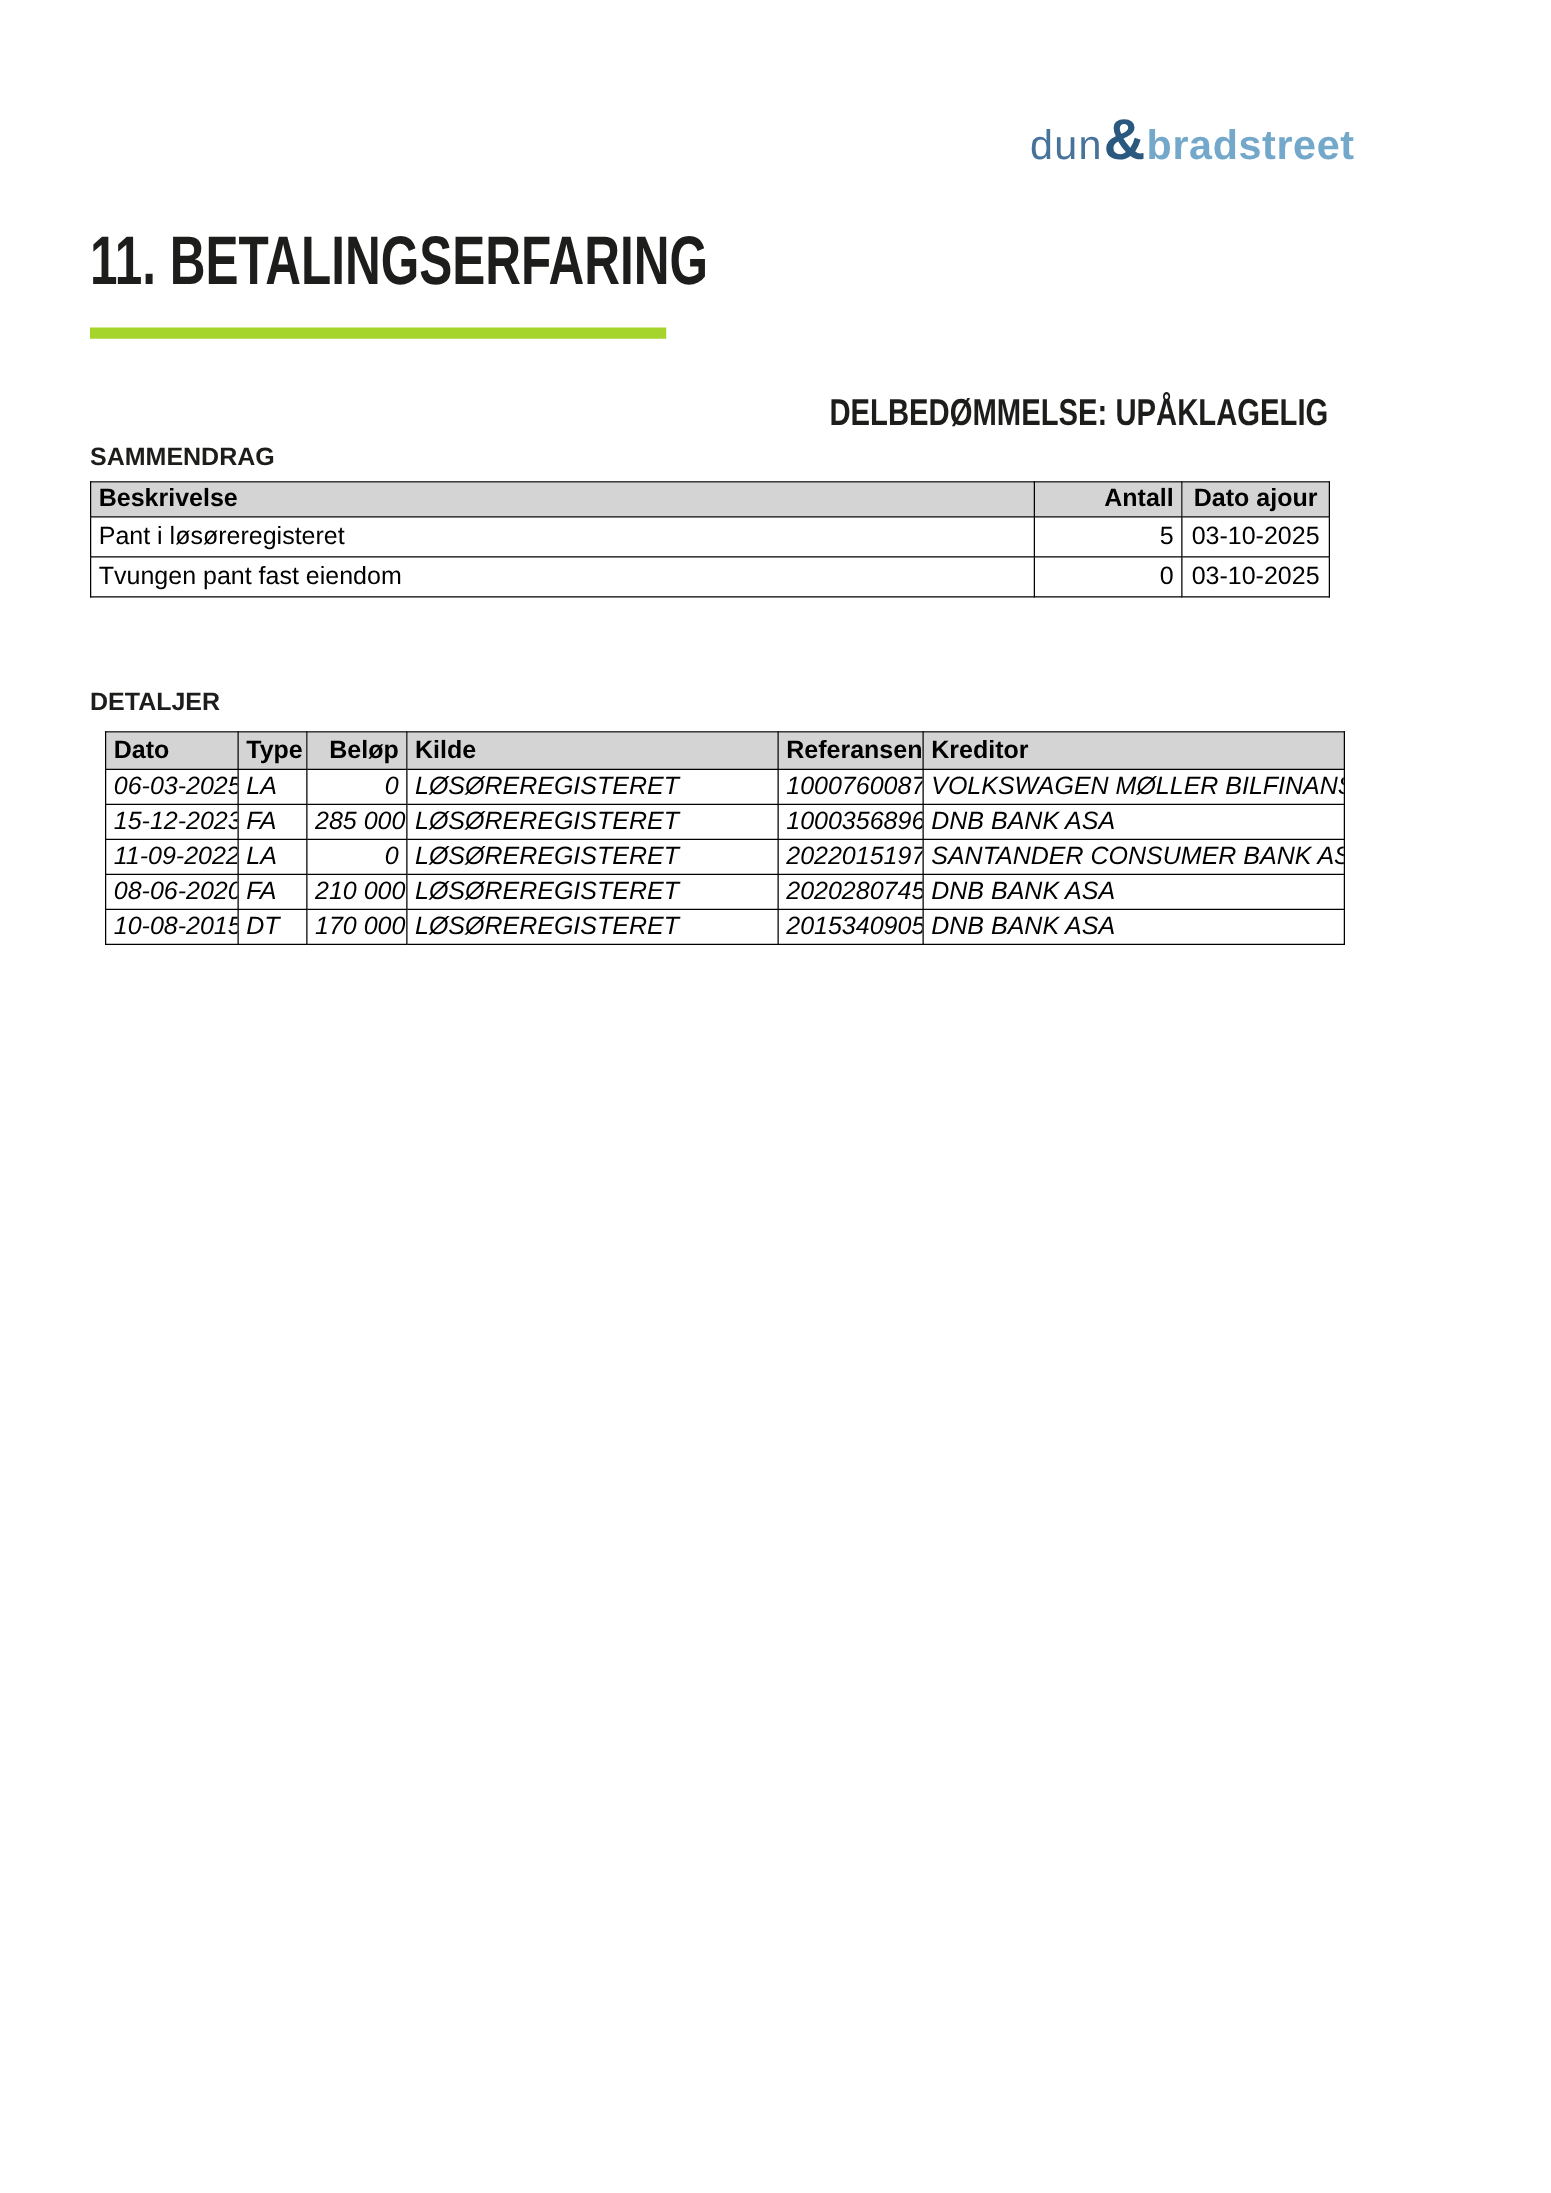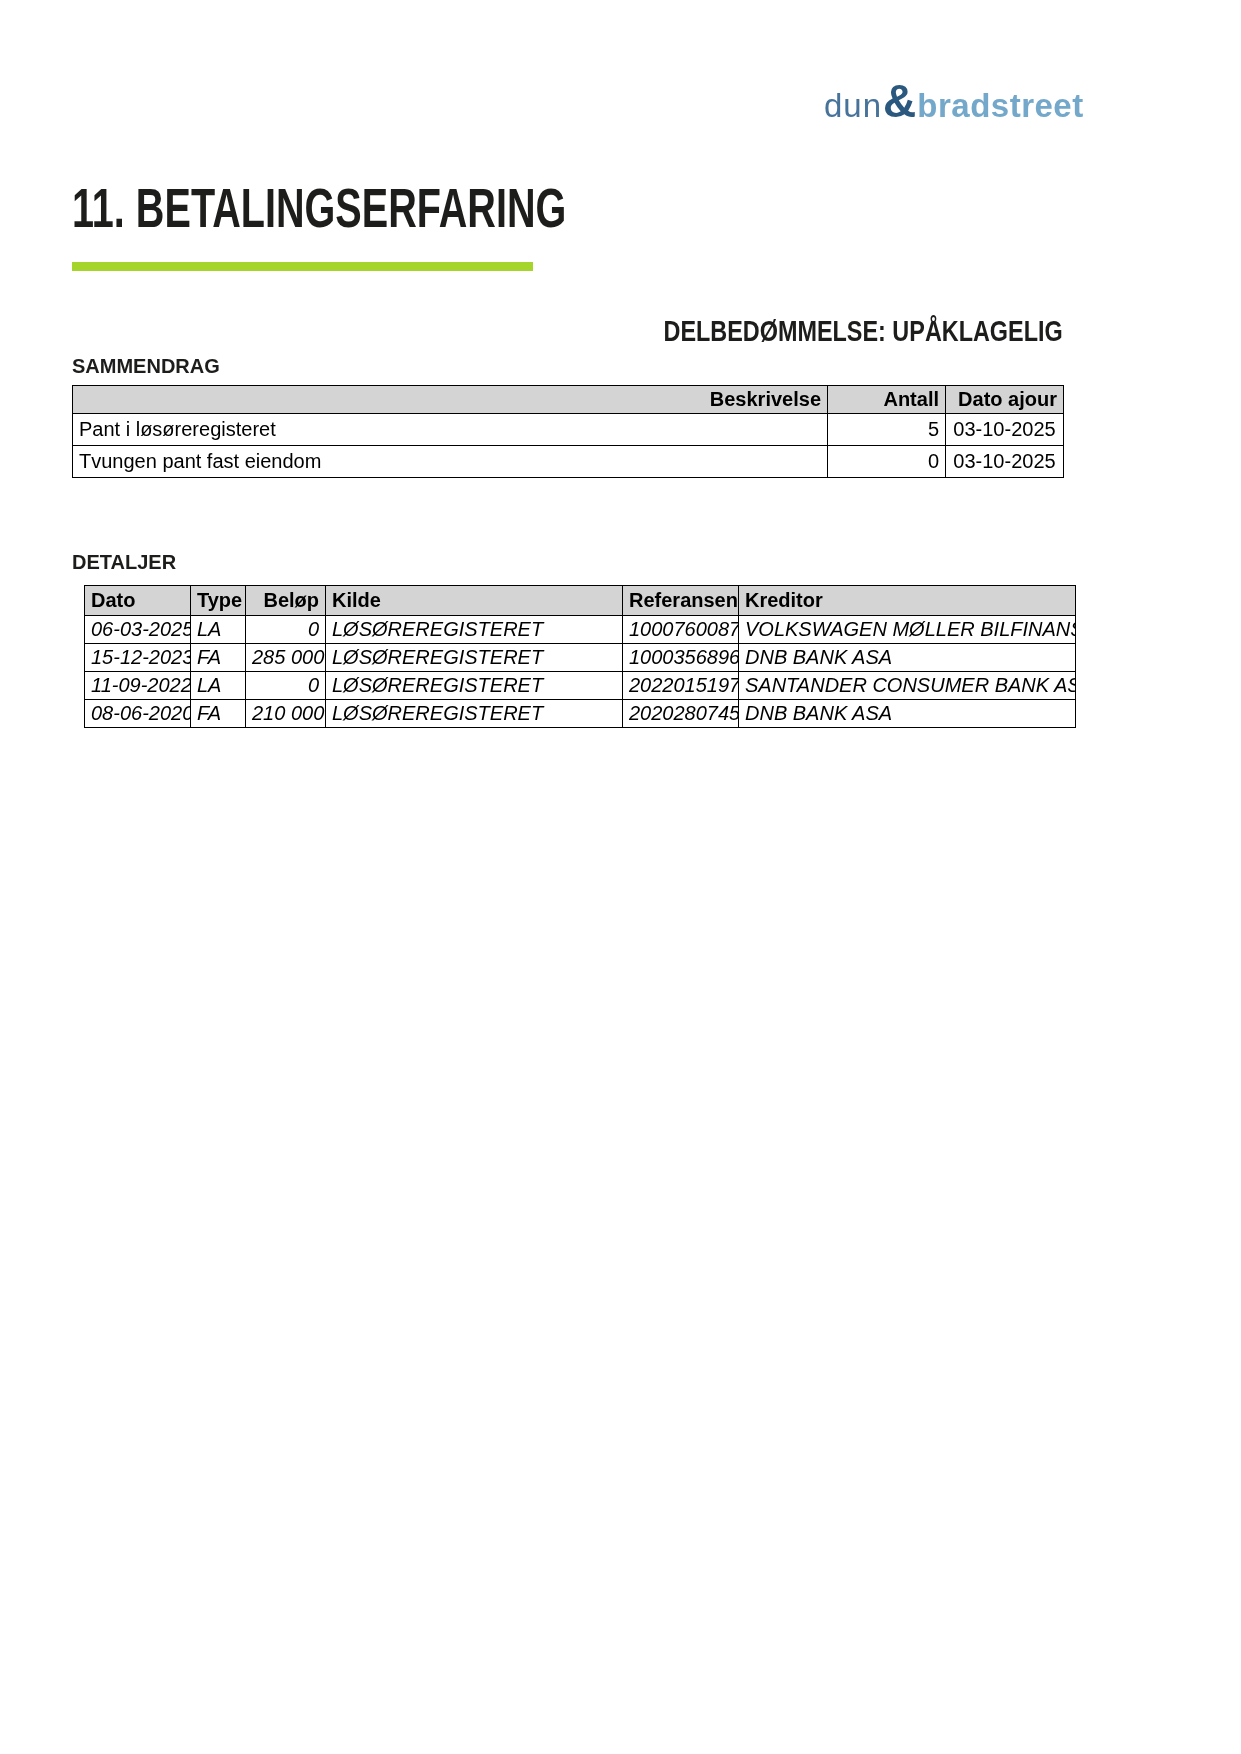--- a/index.html
+++ b/index.html
@@ -10,21 +10,21 @@
     margin: 0 auto;
     background: #ffffff;
     font-family: "Liberation Sans", sans-serif;
     color: var(--text, #000);
     overflow: hidden;
   }
 
   
   .logo {
     position: absolute;
-    top: 78px;
+    top: 88px;
     left: 824px;
     display: flex;
     align-items: baseline;
     white-space: nowrap;
   }
   .logo-dun {
     font-size: 33px;
     letter-spacing: 1px;
     color: var(--logo-dun, #47739b);
   }
@@ -100,21 +100,21 @@
     font-size: 20px;
     white-space: nowrap;
     overflow: hidden;
     text-align: left;
     font-weight: normal;
   }
   th {
     background: var(--table-header-bg, #d4d4d4);
     font-weight: bold;
   }
-  .summary-table th { height: 23px; text-align: right; }
+  .summary-table th { height: 23px; }
   .summary-table td { height: 27px; }
   .details-table th { height: 25px; }
   .details-table td { height: 23px; font-style: italic; }
   .ar { text-align: right; }
   .ac { text-align: center; }
 
   
   .footer {
     position: absolute;
     top: 1683px;
@@ -215,17 +215,25 @@
         <td>SANTANDER CONSUMER BANK AS</td>
       </tr>
       <tr>
         <td>08-06-2020</td>
         <td>FA</td>
         <td class="ar">210 000</td>
         <td>LØSØREREGISTERET</td>
         <td>2020280745</td>
         <td>DNB BANK ASA</td>
       </tr>
+      <tr>
+        <td>10-08-2015</td>
+        <td>DT</td>
+        <td class="ar">170 000</td>
+        <td>LØSØREREGISTERET</td>
+        <td>2015340905</td>
+        <td>DNB BANK ASA</td>
+      </tr>
     </tbody>
   </table>
 
 
 </div>
 
 </body></html>

